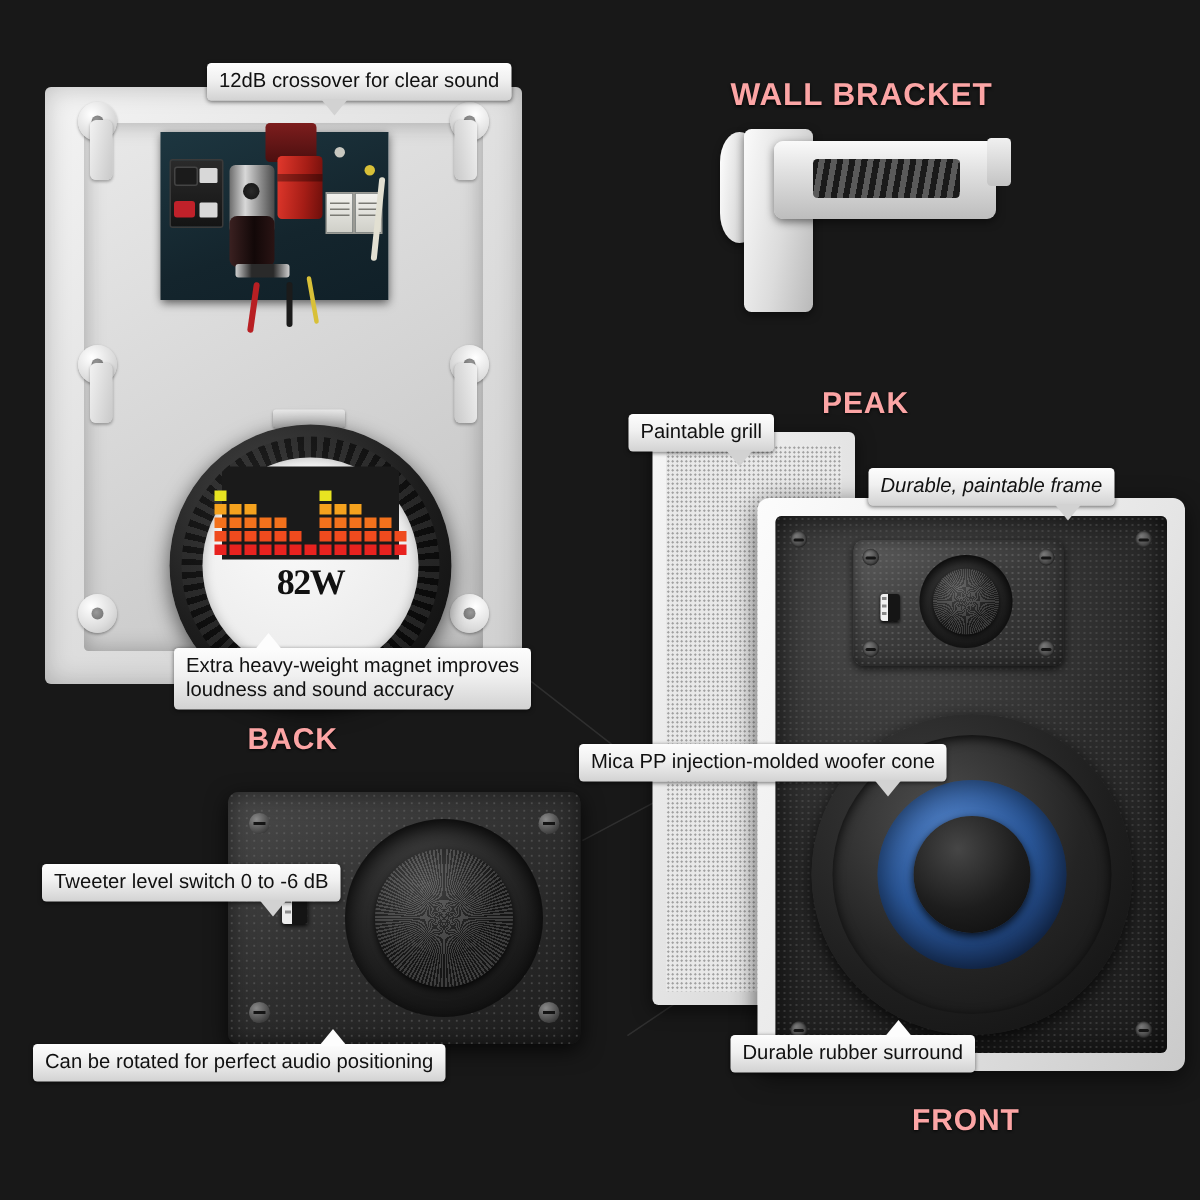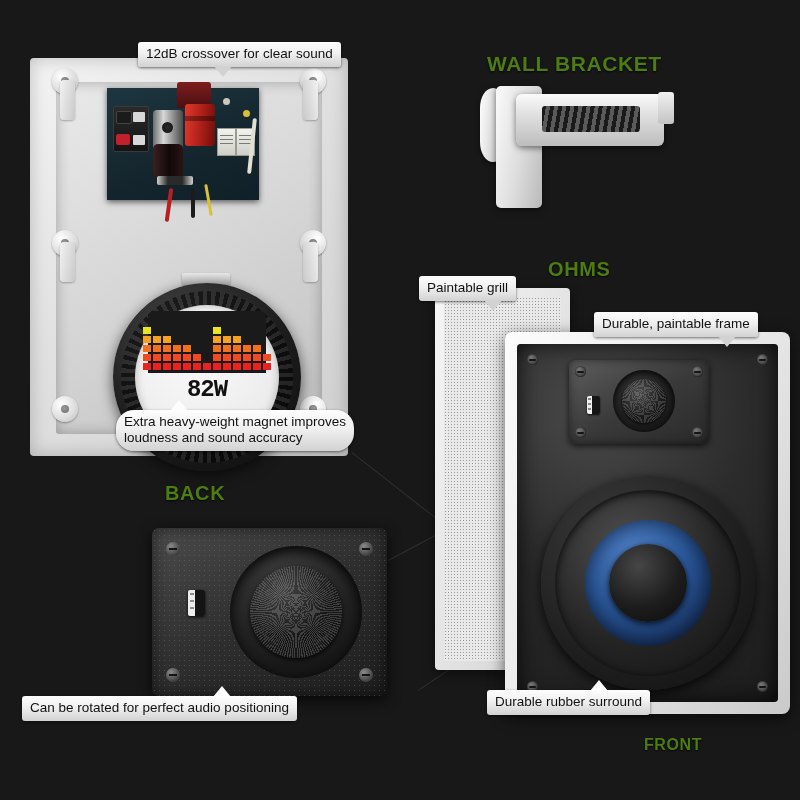--- a/index.html
+++ b/index.html
@@ -13,21 +13,21 @@
     width:800px;height:800px;
     background:#181818;
     overflow:hidden;
   }
 
   
   .guide{position:absolute;background:rgba(255,255,255,.10);transform-origin:0 0;height:1px;}
 
   
   .heading{
-    position:absolute;color:#4d7c0f;font-weight:bold;letter-spacing:.6px;
+    position:absolute;color:#fca5a5;font-weight:bold;letter-spacing:.6px;
     text-shadow:0 1px 2px rgba(0,0,0,.8);white-space:nowrap;text-align:right;
   }
 
   
   .callout{
     position:absolute;
     background:linear-gradient(180deg,#fdfdfd 0%,#f0f0f0 45%,#d2d2d2 100%);
     color:#111;
     border-radius:3px;
     padding:4px 8px 5px 8px;
@@ -134,21 +134,21 @@
   }
   #magnet .eq{
     width:118px;height:62px;margin-top:20px;background:#1a1a1a;
     display:flex;align-items:flex-end;justify-content:center;gap:2px;padding:3px 2px;
     box-sizing:border-box;
   }
   #magnet .eqcol{display:flex;flex-direction:column-reverse;gap:2px;}
   #magnet .eqcell{width:8px;height:7px;}
   #magnet .watt{
     margin-top:3px;font-weight:bold;font-size:24px;color:#111;letter-spacing:-1px;
-    font-family:Liberation Mono, monospace;
+    font-family:Liberation Serif, serif;
   }
   #magnet .spec{
     position:absolute;bottom:12px;left:0;right:0;text-align:center;
     font-size:5px;color:#111;letter-spacing:.2px;transform:scaleY(1.25);
   }
   
   #leadplate{position:absolute;left:152px;top:215px;width:48px;height:12px;border-radius:2px;
     background:linear-gradient(180deg,#e8e8e8,#b4b4b4);box-shadow:0 1px 2px rgba(0,0,0,.4);}
 
   
@@ -424,21 +424,21 @@
   <div class="heading" style="left:487px;top:52px;font-size:21px;">WALL BRACKET</div>
 
   <div id="wallbracket">
     <div class="wb-plate"></div>
     <div class="wb-body"></div>
     <div class="wb-barrel"></div>
     <div class="wb-screw"></div>
     <div class="wb-cap"></div>
   </div>
 
-  <div class="heading" style="left:548px;top:258px;font-size:20px;">OHMS</div>
+  <div class="heading" style="left:548px;top:258px;font-size:20px;">PEAK</div>
   <div id="grill">
     <div class="mesh"></div>
   </div>
 
   <div id="front">
     <div class="baffle">
       <div class="screw" style="left:10px;top:10px;"></div>
       <div class="screw" style="right:10px;top:10px;"></div>
       <div class="screw" style="left:10px;bottom:10px;"></div>
       <div class="screw" style="right:10px;bottom:10px;"></div>
@@ -459,47 +459,49 @@
       <div class="woofer">
         <div class="surround">
           <div class="cone">
             <div class="dust"></div>
           </div>
         </div>
       </div>
     </div>
   </div>
 
-  <div class="heading" style="left:644px;top:736px;font-size:16px;">FRONT</div>
+  <div class="heading" style="left:608px;top:736px;font-size:20px;">FRONT</div>
 
   <div id="rot">
     <div class="scr" style="left:14px;top:14px;"></div>
     <div class="scr" style="right:14px;top:14px;"></div>
     <div class="scr" style="left:14px;bottom:14px;"></div>
     <div class="scr" style="right:14px;bottom:14px;"></div>
     <div class="sw">
         <i></i>
       </div>
     <div class="well">
       <div class="dome"></div>
     </div>
   </div>
 
 
   <div class="callout" style="left:138px;top:42px;">12dB crossover for clear sound<span class="tail down" style="left:76px;"></span></div>
 
 
 
 
-  <div class="callout" style="left:116px;top:410px;border-radius:18px;">Extra heavy-weight magnet improves
+  <div class="callout" style="left:116px;top:432px;">Extra heavy-weight magnet improves
 loudness and sound accuracy<span class="tail up" style="left:54px;"></span></div>
 
   <div class="callout" style="left:419px;top:276px;">Paintable grill<span class="tail down" style="right:14px;"></span></div>
 
-  <div class="callout" style="left:594px;top:312px;">Durable, paintable frame<span class="tail down" style="right:22px;"></span></div>
-
+  <div class="callout" style="left:579px;top:312px;font-style:italic;">Durable, paintable frame<span class="tail down" style="right:22px;"></span></div>
+
+  <div class="callout" style="left:386px;top:496px;">Mica PP injection-molded woofer cone<span class="tail down" style="right:30px;"></span></div>
 
   <div class="callout" style="left:487px;top:690px;">Durable rubber surround<span class="tail up" style="right:42px;"></span></div>
 
+  <div class="callout" style="left:28px;top:576px;">Tweeter level switch 0 to -6 dB<span class="tail down" style="right:36px;"></span></div>
 
   <div class="callout" style="left:22px;top:696px;">Can be rotated for perfect audio positioning<span class="tail up" style="right:66px;"></span></div>
 
 </div>
 
 </body></html>

